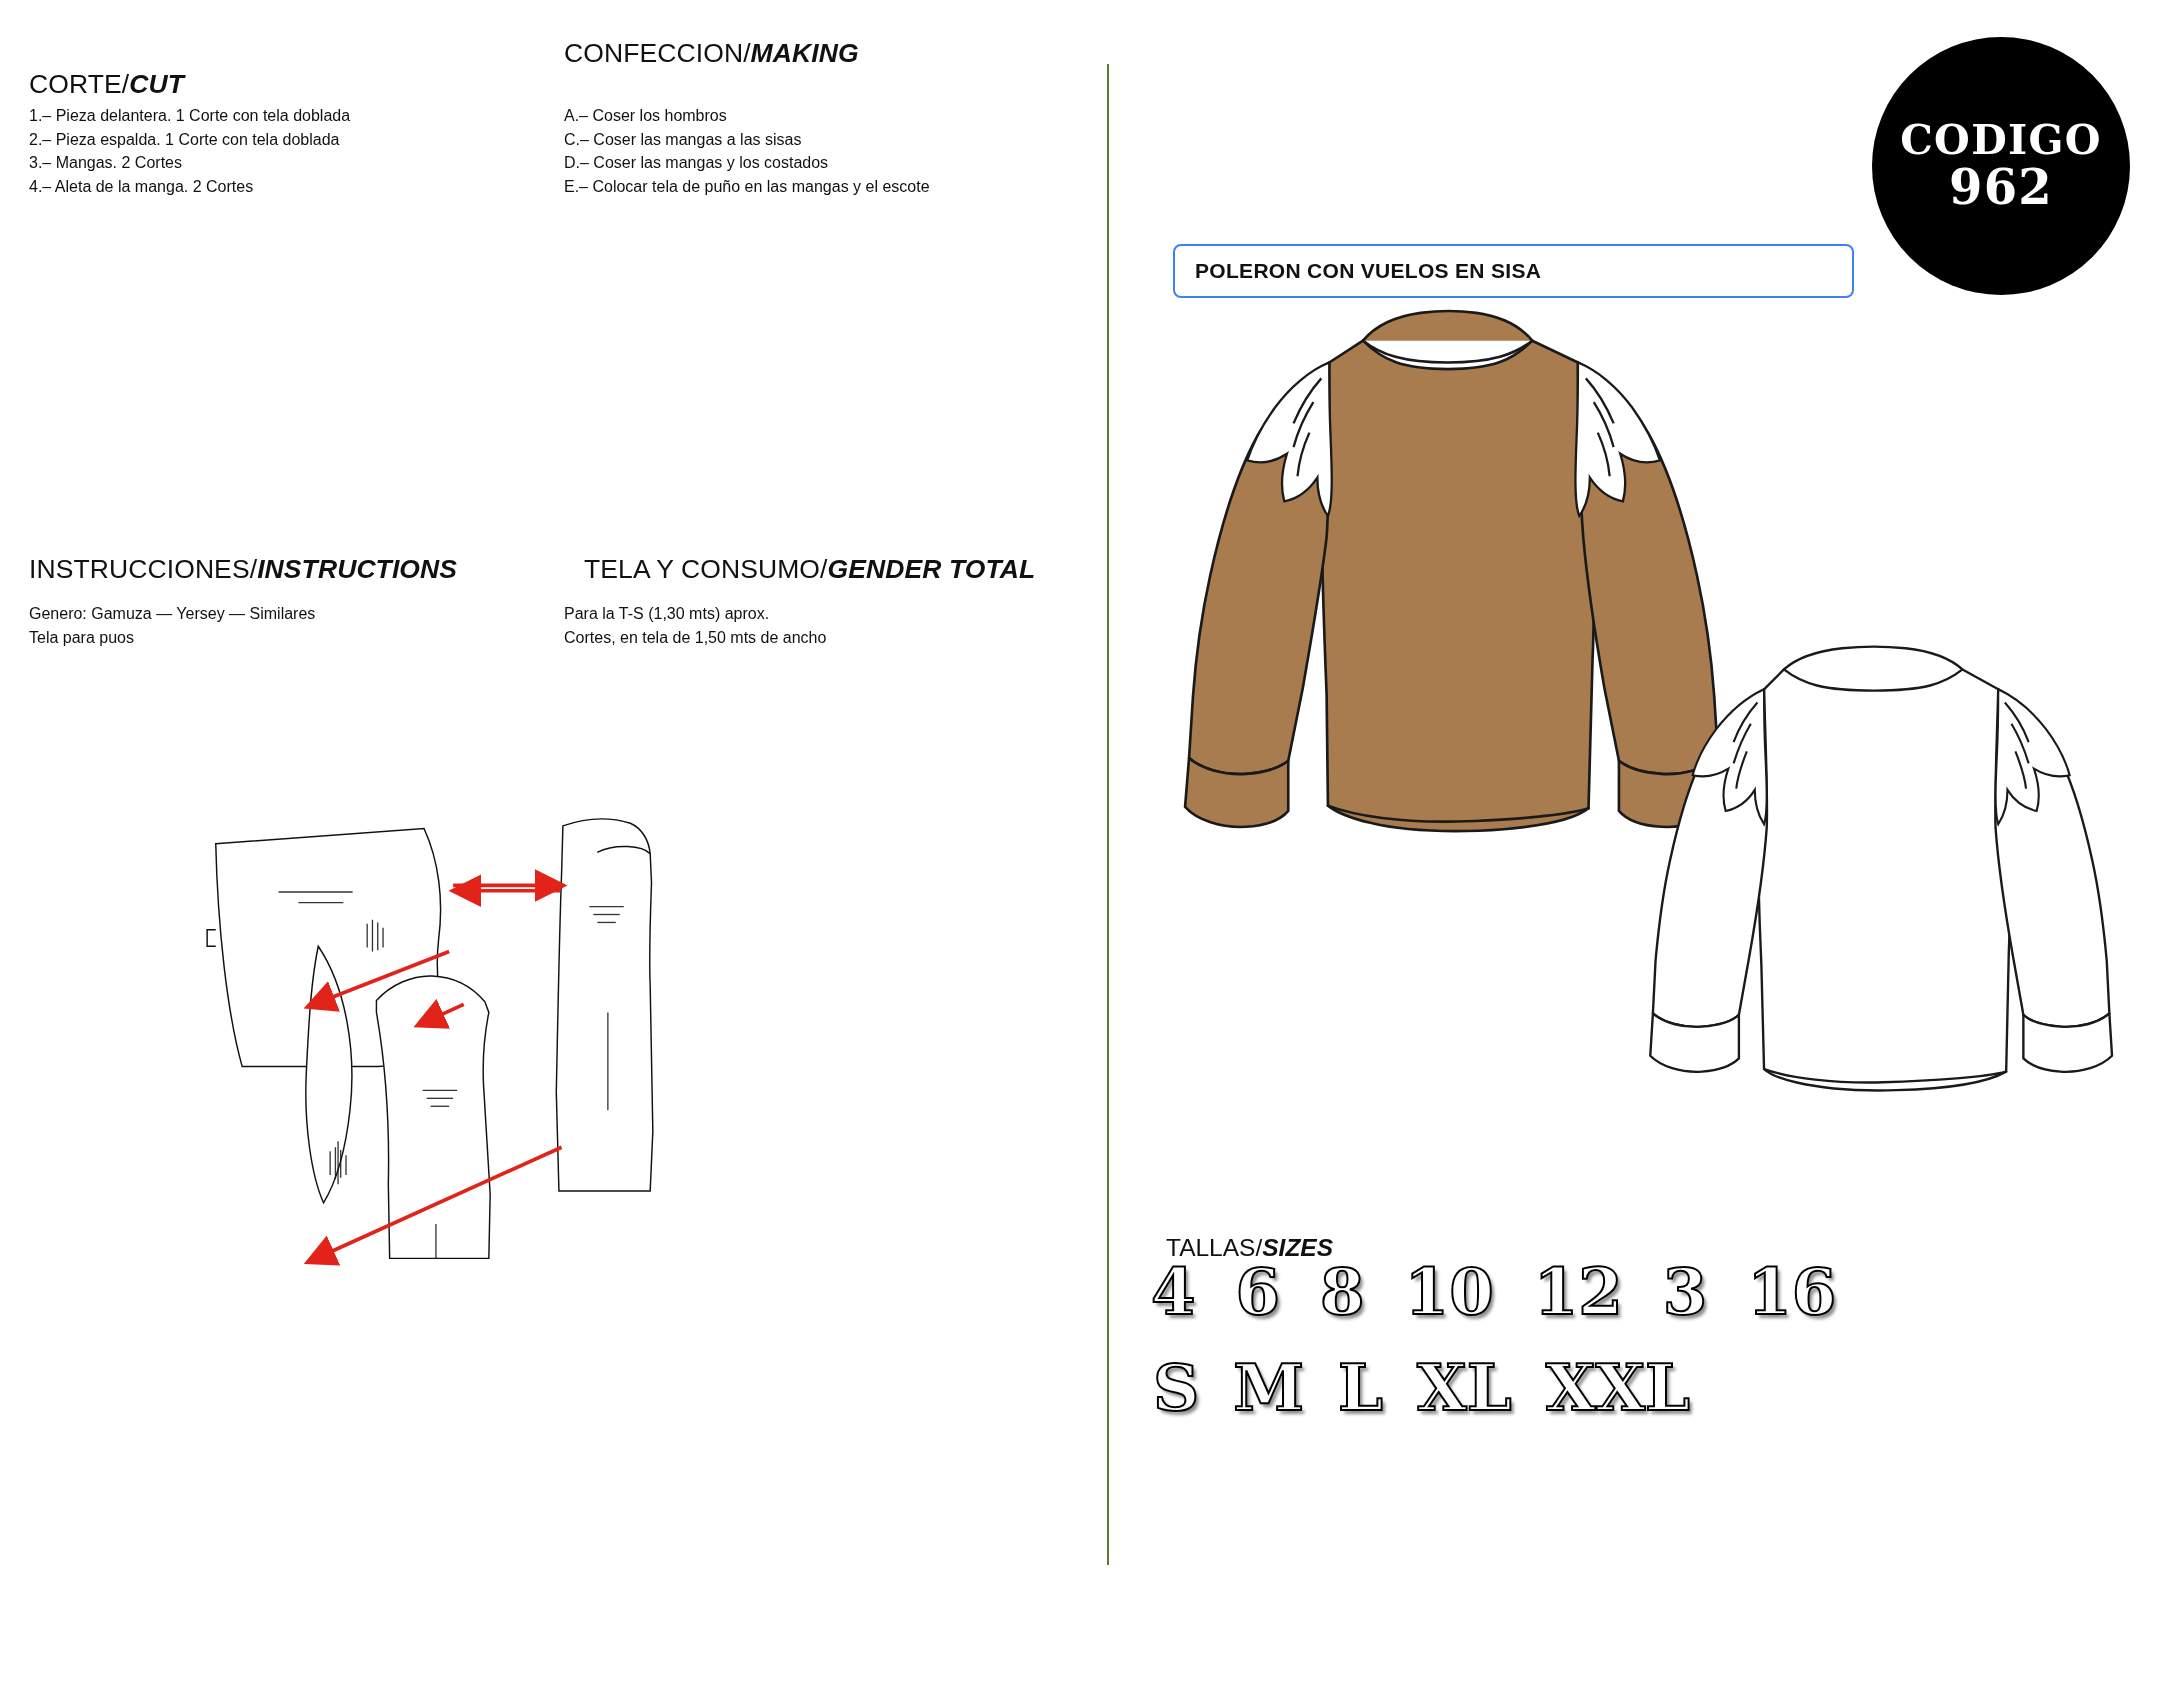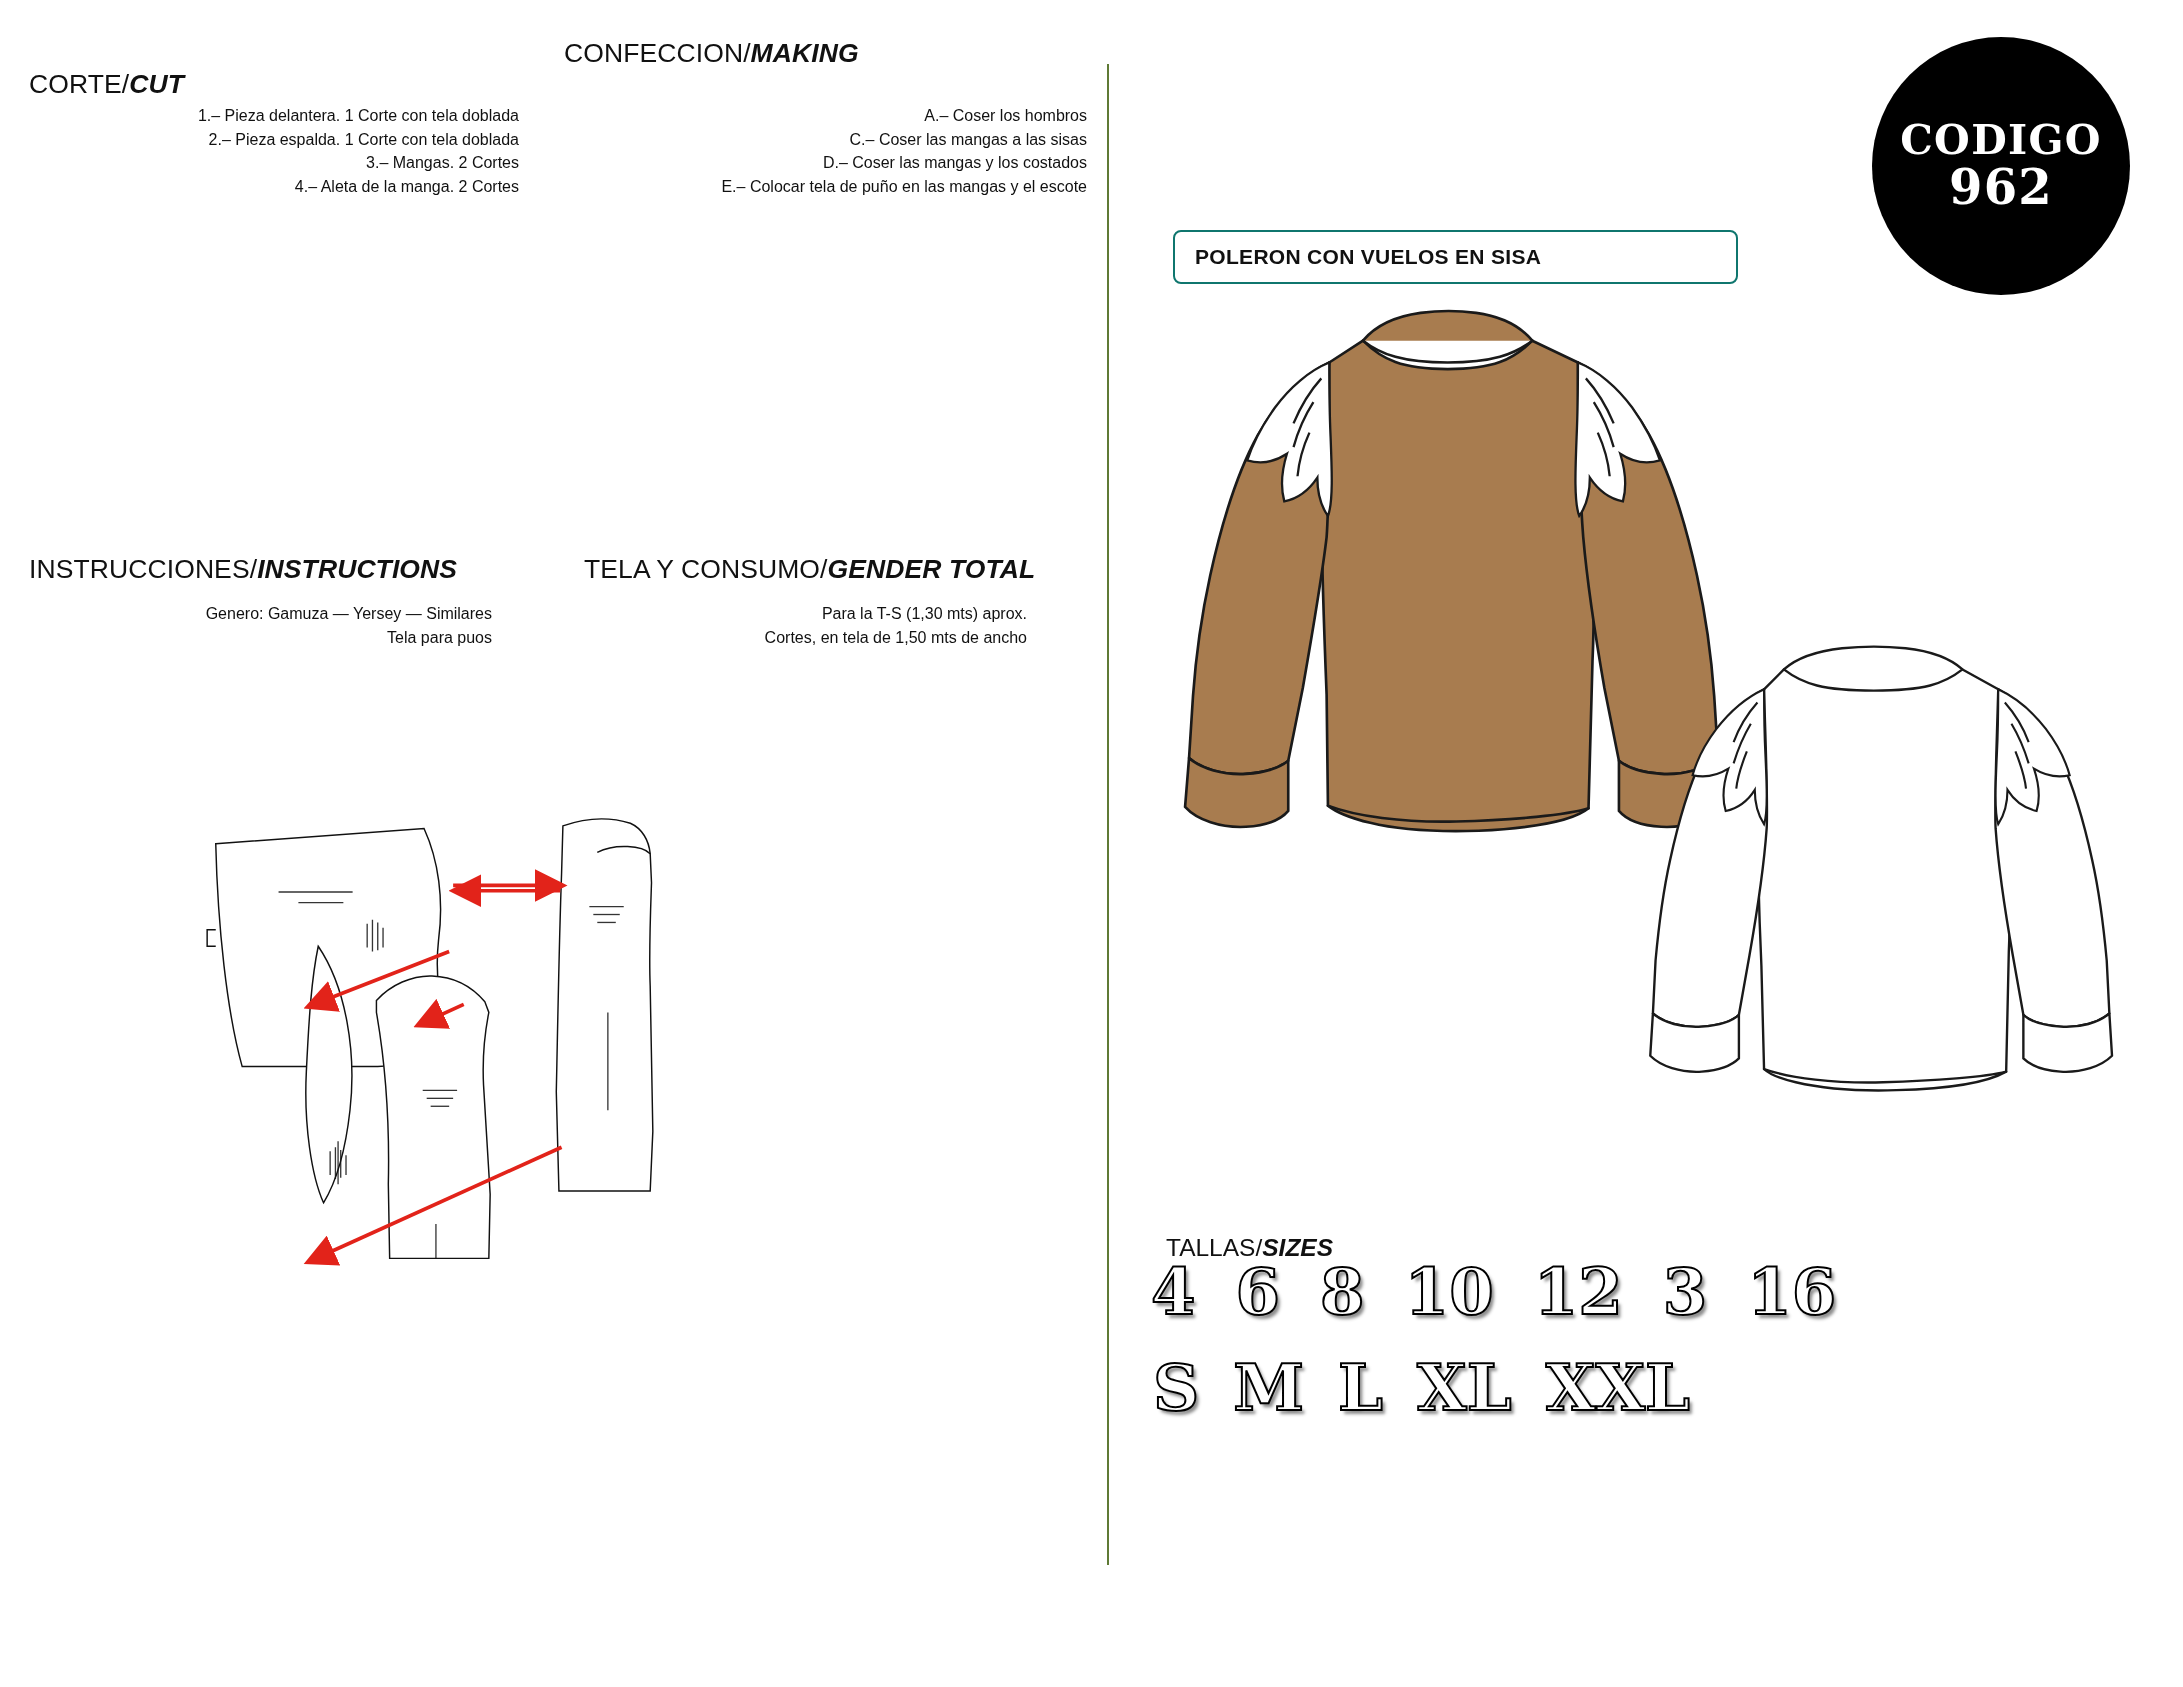--- a/index.html
+++ b/index.html
@@ -29,21 +29,21 @@
     font-style: italic;
     font-weight: bold;
   }
 
   .body-list {
     position: absolute;
     font-size: 16px;
     line-height: 1.48;
     color: #111;
   }
-  .body-list div { white-space: nowrap; text-align: right; }
+  .body-list div { white-space: nowrap; }
   .body-list div.wrap { white-space: normal; }
 
   
   #divider {
     position: absolute;
     left: 1107px;
     top: 64px;
     width: 2px;
     height: 1501px;
     background: #5f7a35;
@@ -75,24 +75,24 @@
     font-size: 48px;
     font-weight: bold;
     letter-spacing: 1.3px;
     line-height: 1.05;
   }
 
   
   #title-box {
     position: absolute;
     left: 1173px;
-    top: 230px;
-    width: 565px;
+    top: 244px;
+    width: 681px;
     height: 54px;
-    border: 2px solid #0f766e;
+    border: 2px solid #3b82f6;
     border-radius: 8px;
     display: flex;
     align-items: center;
     box-sizing: border-box;
     padding-left: 20px;
   }
   #title-box span {
     font-size: 21px;
     font-weight: bold;
     letter-spacing: 0.3px;

